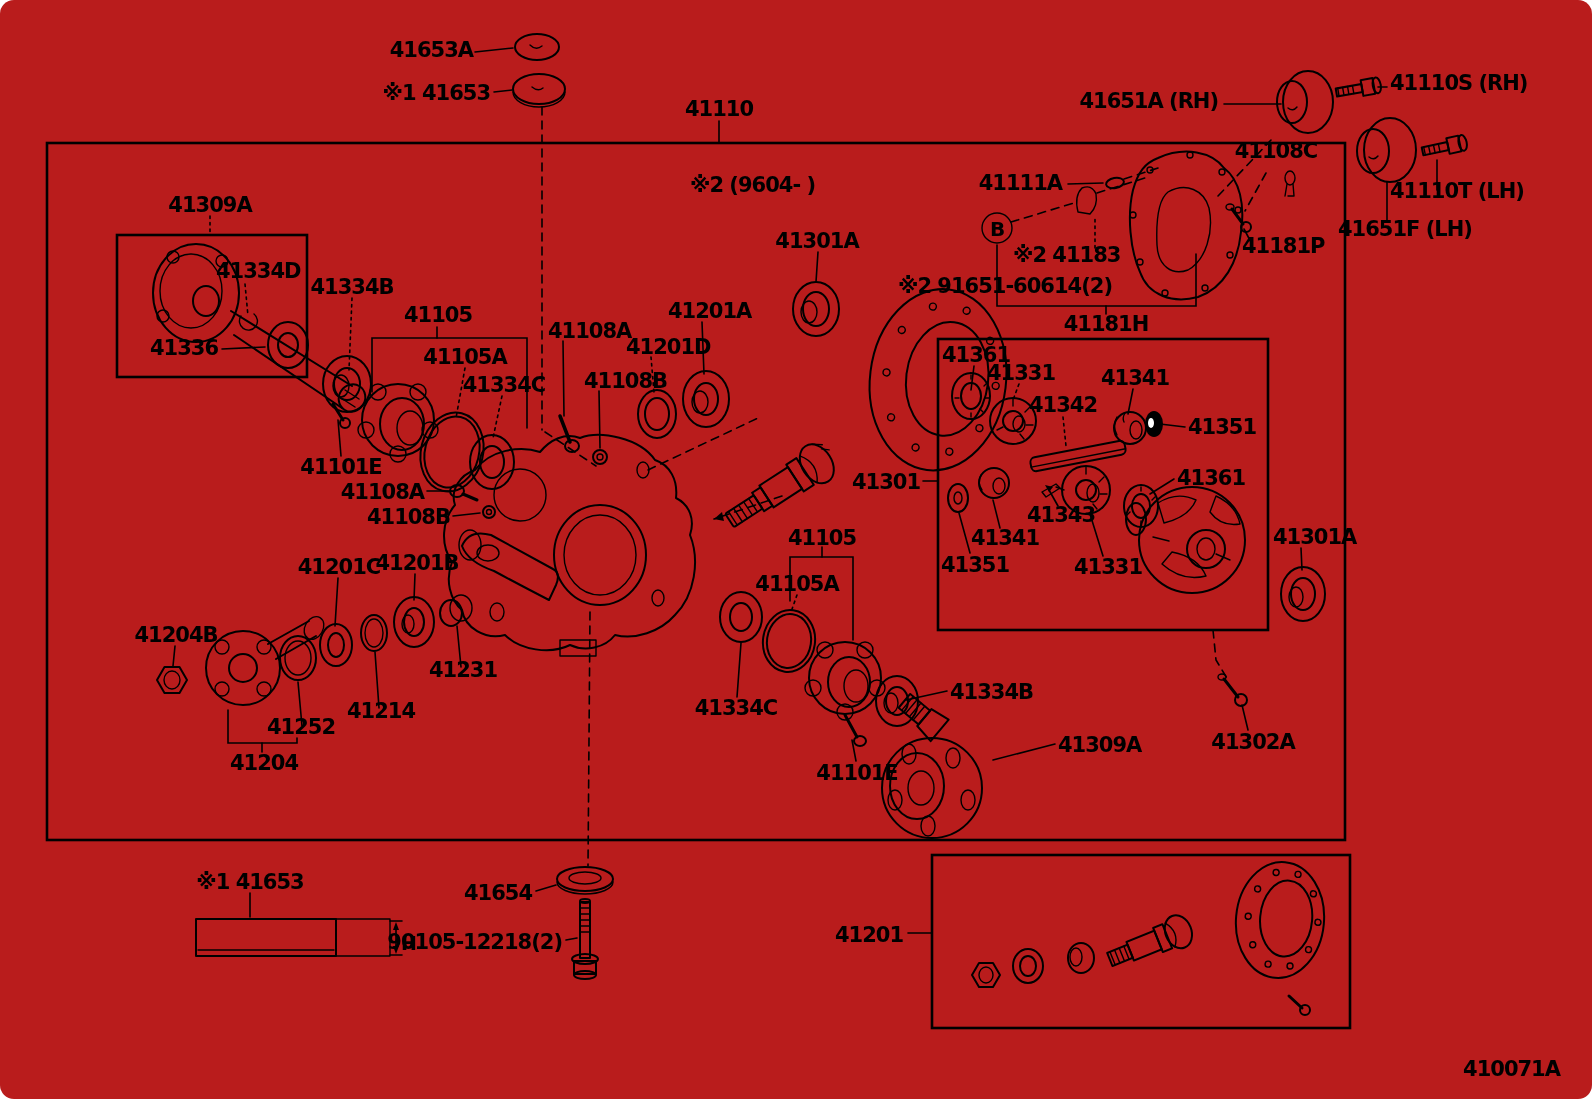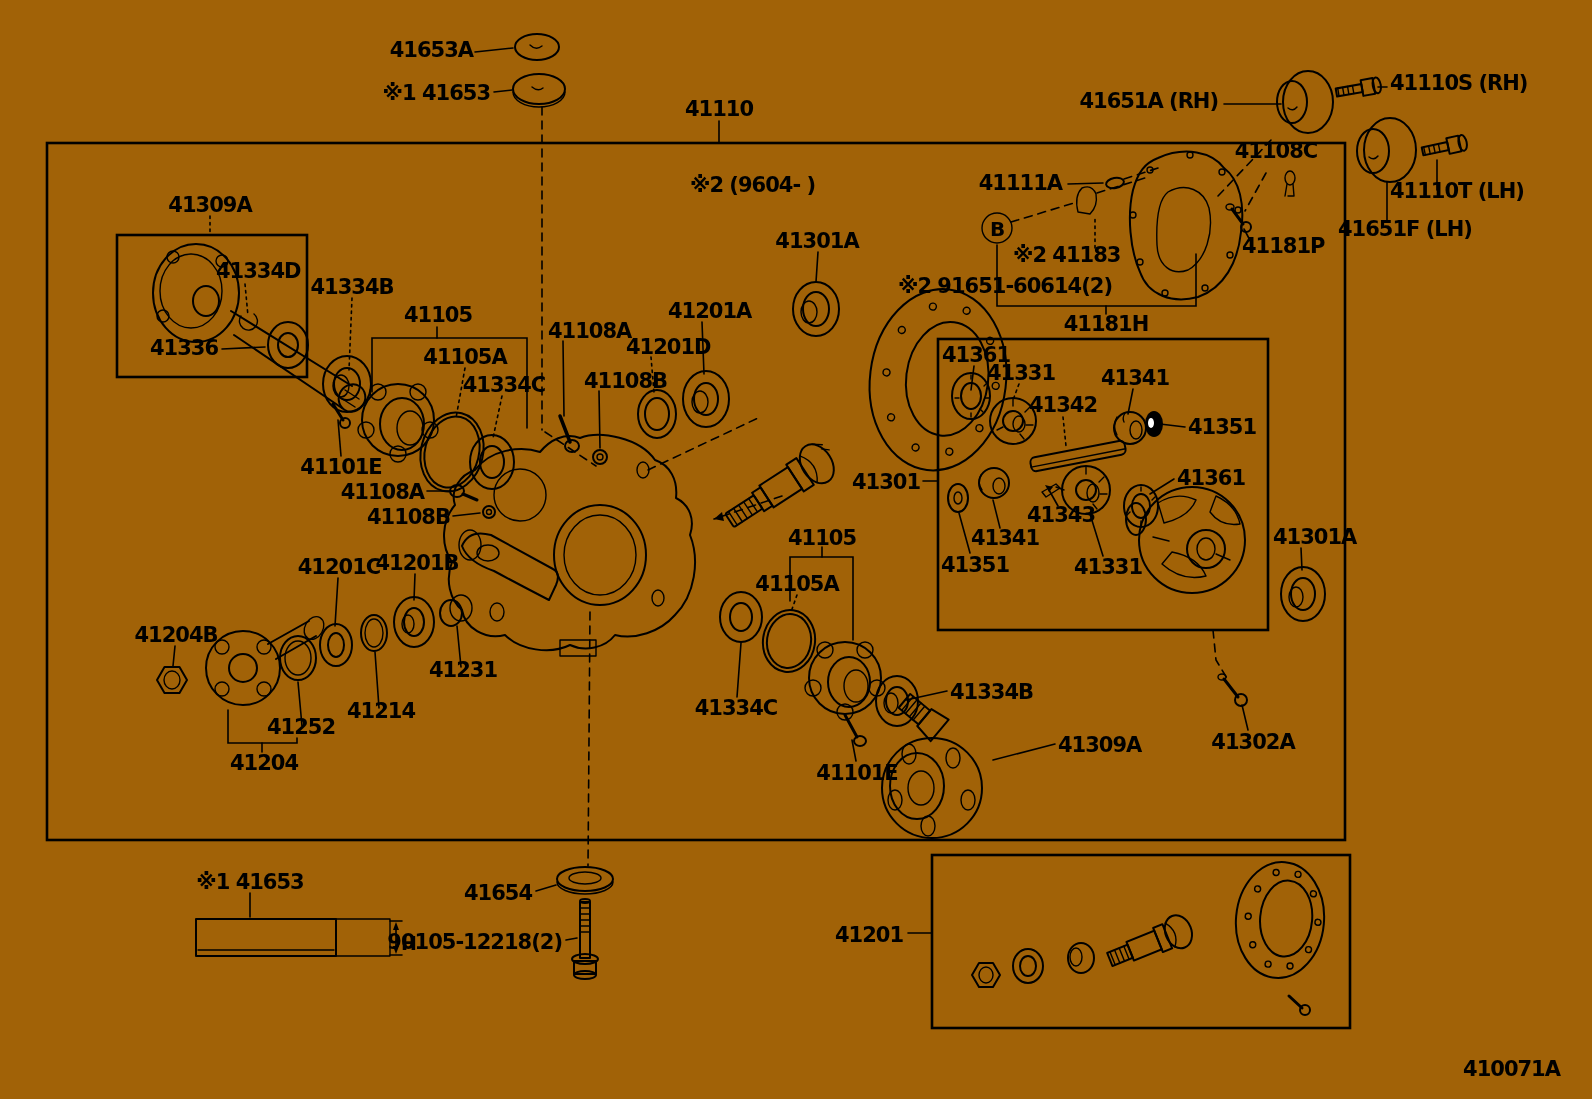--- a/index.html
+++ b/index.html
@@ -1,16 +1,16 @@
 <!DOCTYPE html>
 <html><head>
 <meta charset="utf-8">
 <style>
   html,body{margin:0;padding:0;background:#fff;}
-  .stage{position:relative;width:1592px;height:1099px;background:#a16207;overflow:hidden;}
+  .stage{position:relative;width:1592px;height:1099px;background:#b91c1c;overflow:hidden;border-radius:14px;}
   svg{display:block;}
   .ln{fill:none;stroke:#000;stroke-width:2;stroke-linecap:round;stroke-linejoin:round;}
   .bx{fill:none;stroke:#000;stroke-width:2.6;}
   .thin{stroke-width:1.4;}
   .ld{fill:none;stroke:#000;stroke-width:1.6;stroke-linecap:round;}
   .dash{stroke-dasharray:8 6;}
   .dot{stroke-dasharray:2.5 4;}
   .fillb{fill:#000;stroke:none;}
   .lbl{font-family:"DejaVu Sans",sans-serif;font-weight:bold;fill:#000;letter-spacing:-1px;}
 </style>

